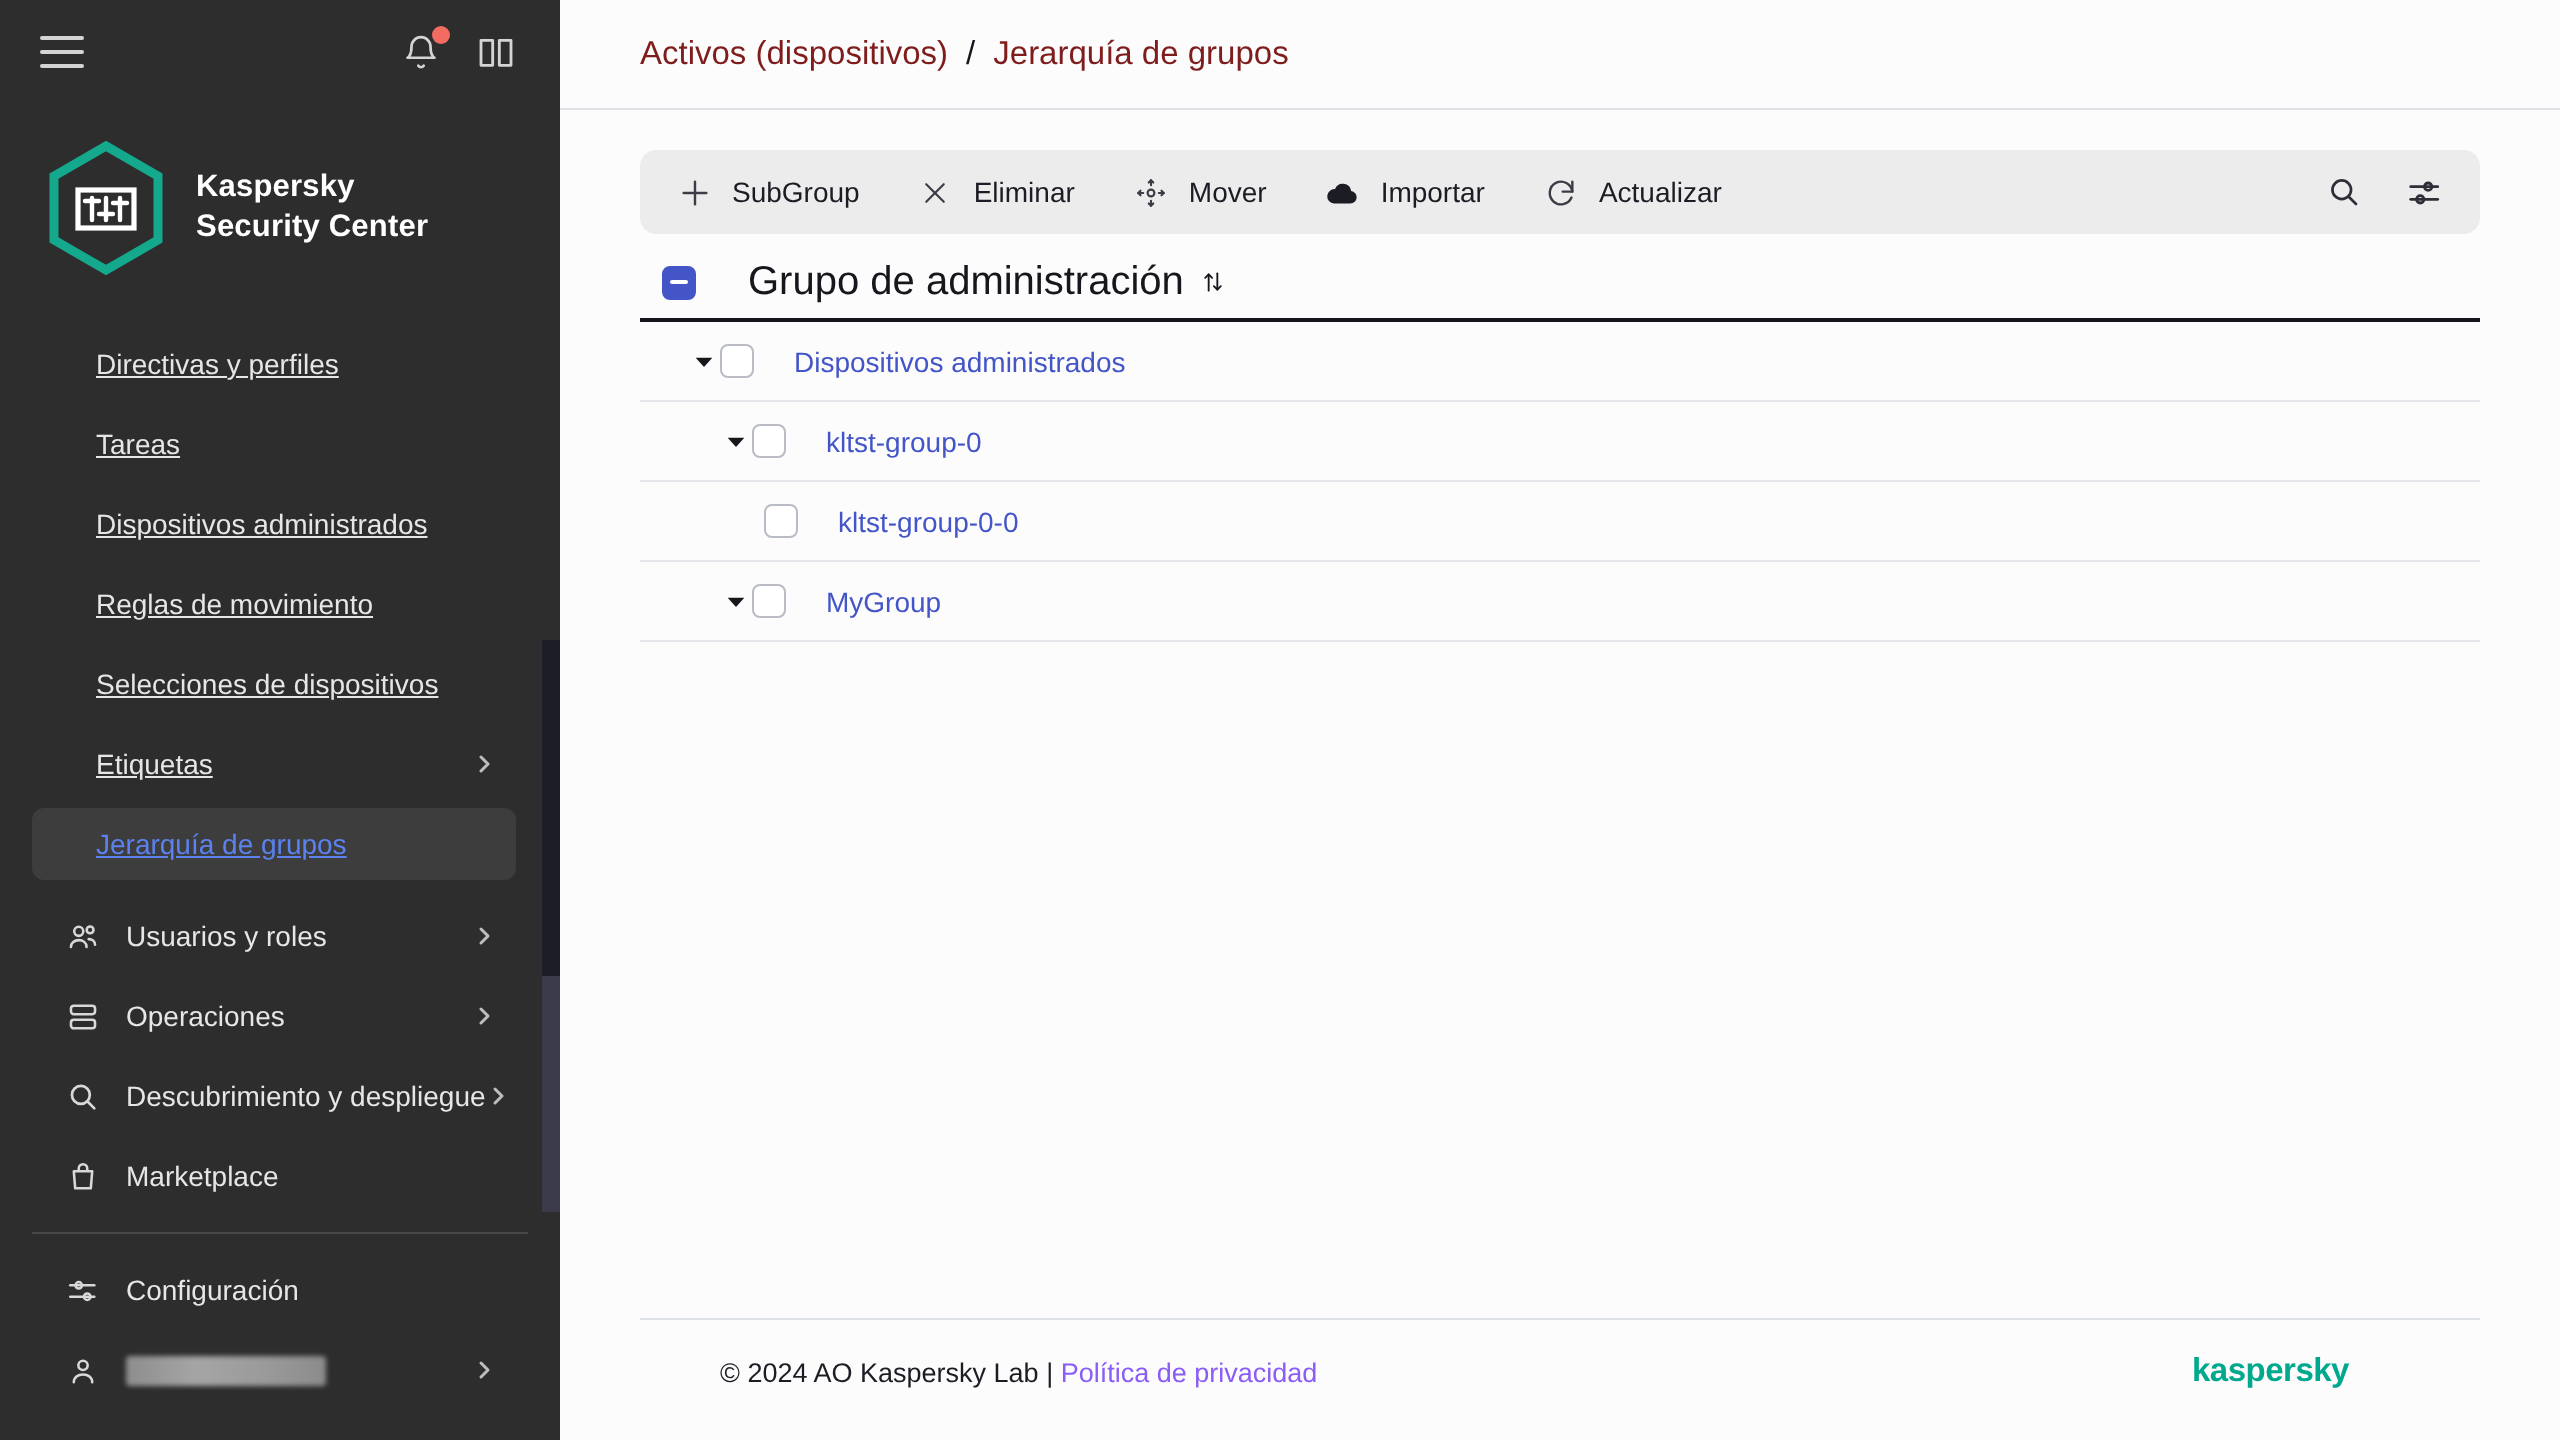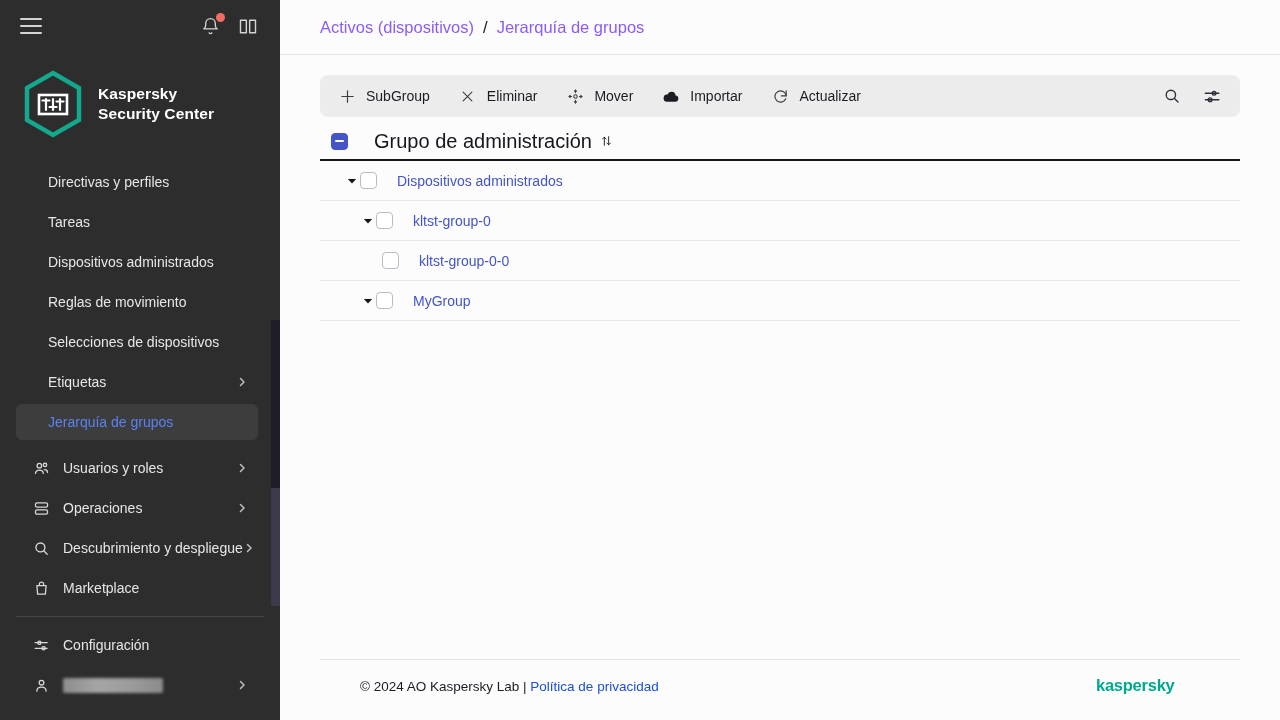--- a/index.html
+++ b/index.html
@@ -104,21 +104,21 @@
     cursor: pointer;
     white-space: nowrap;
   }
   .nav-item .nv-ico {
     width: 18px; height: 18px;
     flex: 0 0 18px;
     margin-right: 13px;
     line-height: 0;
     display: flex; align-items: center; justify-content: center;
   }
-  .nav-item.sub { padding-left: 32px; }
+  .nav-item.sub { padding-left: 32px; text-decoration: underline; }
   .nav-item .nv-label { flex: 1 1 auto; }
   .nav-item .nv-chev { margin-left: auto; line-height: 0; }
   .nav-item.active {
     background: #3d3d3d;
     color: #5b82f0;
   }
   .nav-gap { height: 4px; }
 
   .sb-divider {
     height: 1px;
@@ -169,21 +169,21 @@
   .crumbbar {
     height: 55px;
     flex: 0 0 55px;
     display: flex;
     align-items: center;
     padding: 0 40px 0 40px;
     border-bottom: 1px solid #dfe3e8;
   }
   .crumb {
     font-size: 16.5px;
-    color: #8b5cf6;
+    color: #7f1d1d;
     white-space: nowrap;
   }
   .crumb.sep { margin: 0 9px; color: #16161d; }
   .crumb.cur { }
 
   .content {
     flex: 1 1 auto;
     padding: 20px 40px 0 40px;
     display: flex;
     flex-direction: column;
@@ -305,21 +305,21 @@
   
   .footer {
     flex: 0 0 auto;
     margin-top: auto;
     padding: 14px 40px 22px 40px;
     border-top: 1px solid #dfe3e8;
     display: flex;
     align-items: flex-end;
   }
   .ftxt { font-size: 13.5px; color: #1c1c24; line-height: 1.55; white-space: nowrap; }
-  .ftxt a { color: #1d4ed8; text-decoration: none; }
+  .ftxt a { color: #8b5cf6; text-decoration: none; }
   .fsep { color: #1c1c24; }
   .flogo { margin-left: auto; line-height: 0; padding-bottom: 2px; }
 </style>
 </head>
 <body>
 
 <div id="app">
 
   <div id="sidebar">
 

